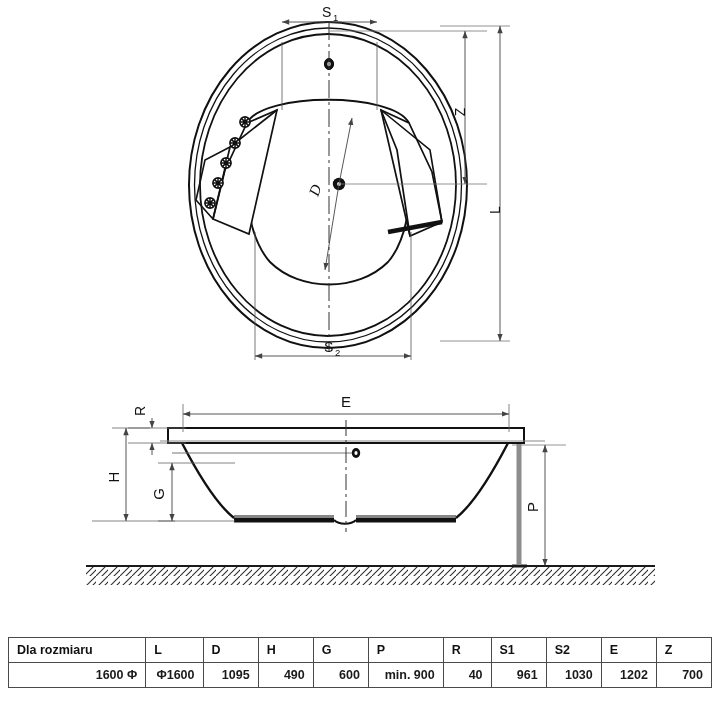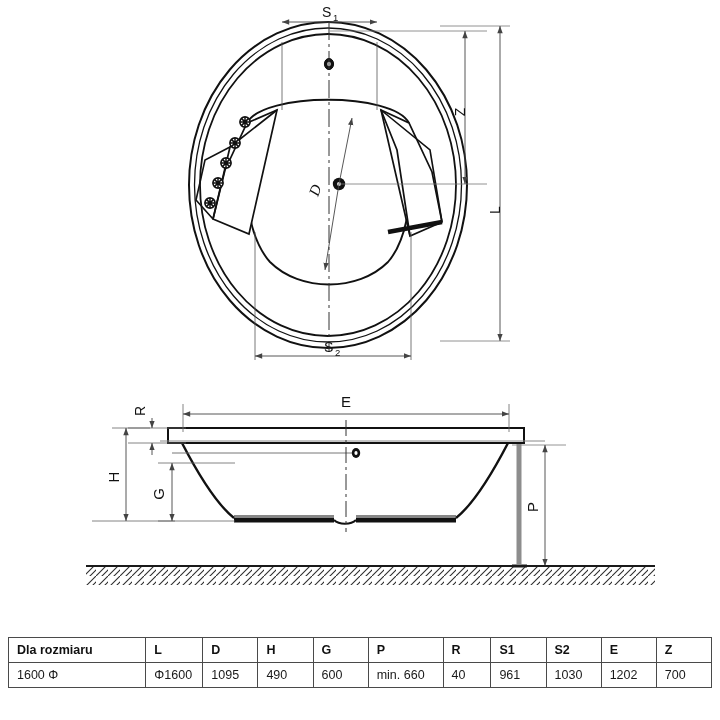--- a/index.html
+++ b/index.html
@@ -23,21 +23,21 @@
     padding:5px 8px;
     text-align:left;
     white-space:nowrap;
     height:20px;
     box-sizing:border-box;
   }
   #spec-table thead th{
     font-weight:bold;font-size:12.5px;color:#111;
   }
   #spec-table tbody td{
-    font-weight:normal;font-size:12.5px;color:#1a1a1a;
+    font-weight:bold;font-size:12.5px;color:#1a1a1a;text-align:right;
   }
   .col-name{width:132px;}
   .col-val{width:53px;}
   .col-p{width:72px;}
   .col-r{width:46px;}
 </style>
 </head>
 <body>
 
 <div id="sheet">
@@ -233,21 +233,21 @@
       <th class="col-val">Z</th>
     </tr>
   </thead>
   <tbody>
     <tr>
       <td class="col-name">1600 Φ</td>
       <td class="col-val">Φ1600</td>
       <td class="col-val">1095</td>
       <td class="col-val">490</td>
       <td class="col-val">600</td>
-      <td class="col-p">min. 660</td>
+      <td class="col-p">min. 900</td>
       <td class="col-r">40</td>
       <td class="col-val">961</td>
       <td class="col-val">1030</td>
       <td class="col-val">1202</td>
       <td class="col-val">700</td>
     </tr>
   </tbody>
 </table>
 
 </body></html>

